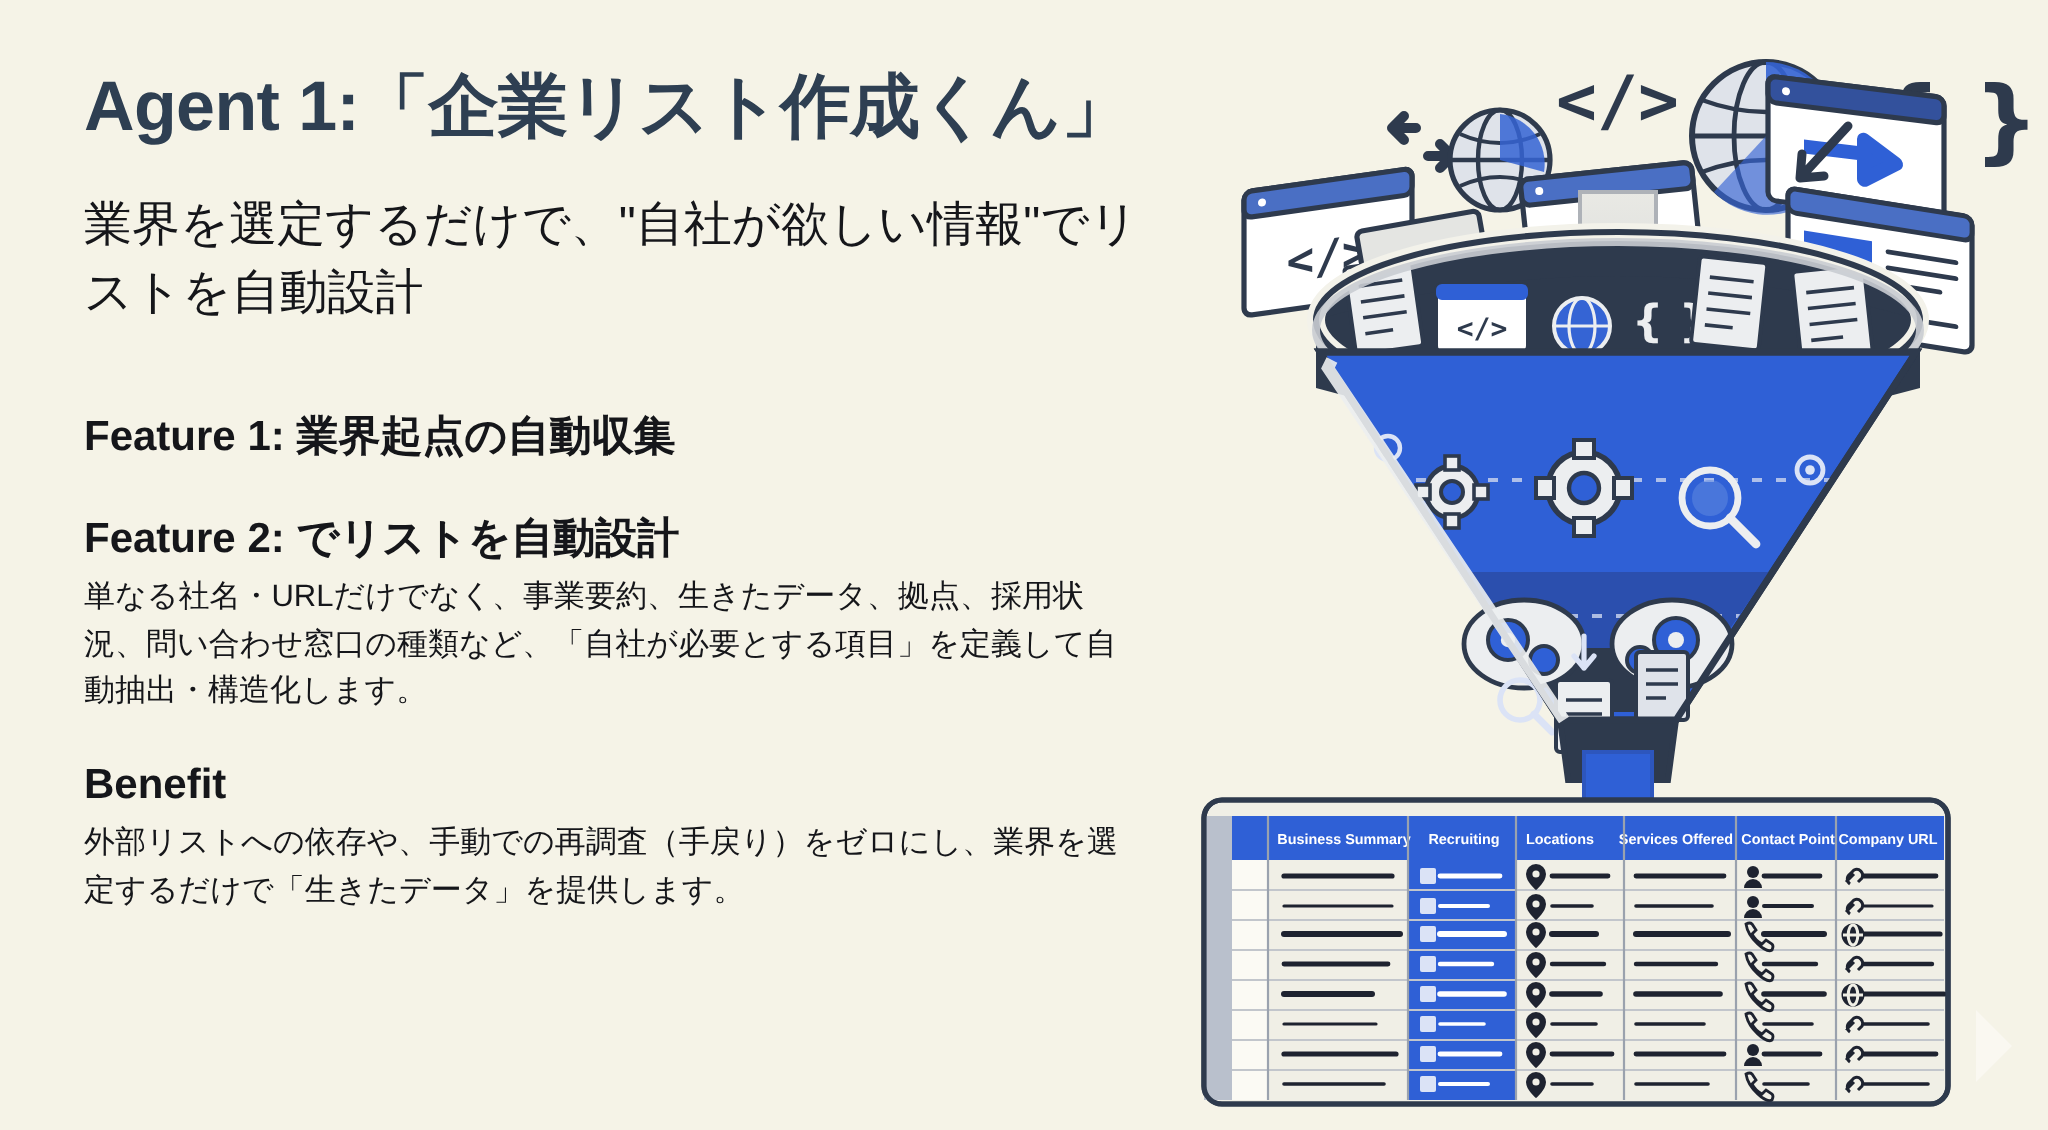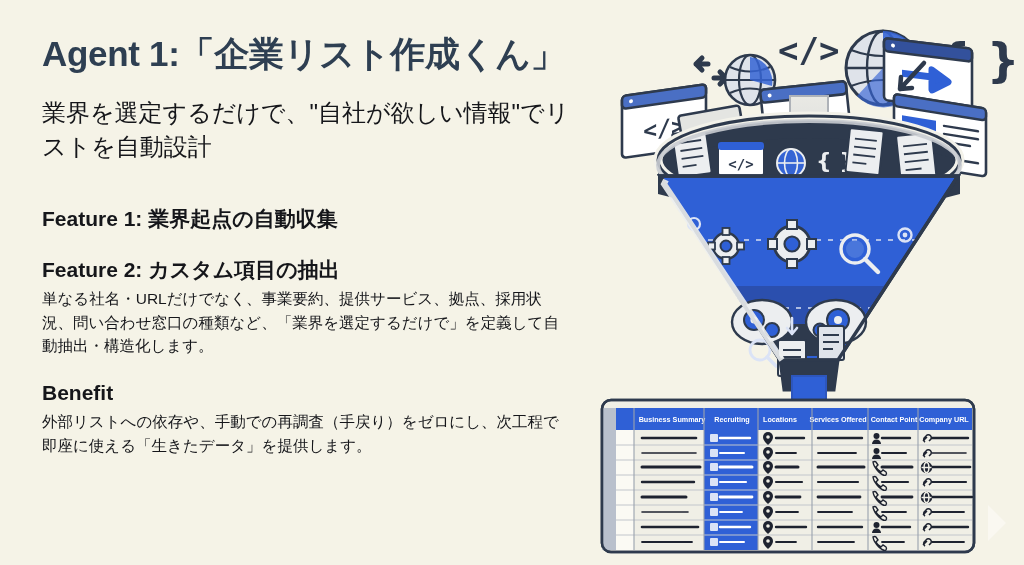--- a/index.html
+++ b/index.html
@@ -95,27 +95,27 @@
 
     <h1 class="title">Agent 1:「企業リスト作成くん」</h1>
 
     <p class="subtitle">業界を選定するだけで、"自社が欲しい情報"でリストを自動設計</p>
 
     <div class="block">
       <div class="block-head">Feature 1: 業界起点の自動収集</div>
     </div>
 
     <div class="block">
-      <div class="block-head">Feature 2: カスタム項目の抽出</div>
-      <div class="block-body">単なる社名・URLだけでなく、事業要約、提供サービス、拠点、採用状況、問い合わせ窓口の種類など、「業界を選定するだけで」を定義して自動抽出・構造化します。</div>
+      <div class="block-head">Feature 2: でリストを自動設計</div>
+      <div class="block-body">単なる社名・URLだけでなく、事業要約、生きたデータ、拠点、採用状況、問い合わせ窓口の種類など、「自社が必要とする項目」を定義して自動抽出・構造化します。</div>
     </div>
 
     <div class="block">
       <div class="block-head">Benefit</div>
-      <div class="block-body">外部リストへの依存や、手動での再調査（手戻り）をゼロにし、次工程で即座に使える「生きたデータ」を提供します。</div>
+      <div class="block-body">外部リストへの依存や、手動での再調査（手戻り）をゼロにし、業界を選定するだけで「生きたデータ」を提供します。</div>
     </div>
 
   </div>
 
   <div class="illus">
     <svg width="418" height="552" viewBox="0 0 418 552" xmlns="http://www.w3.org/2000/svg">
       <defs>
         <linearGradient id="arrowGrad" x1="0" y1="0" x2="0" y2="1">
           <stop offset="0%" stop-color="#e9e9e4"></stop>
           <stop offset="100%" stop-color="#c9ccd2"></stop>

